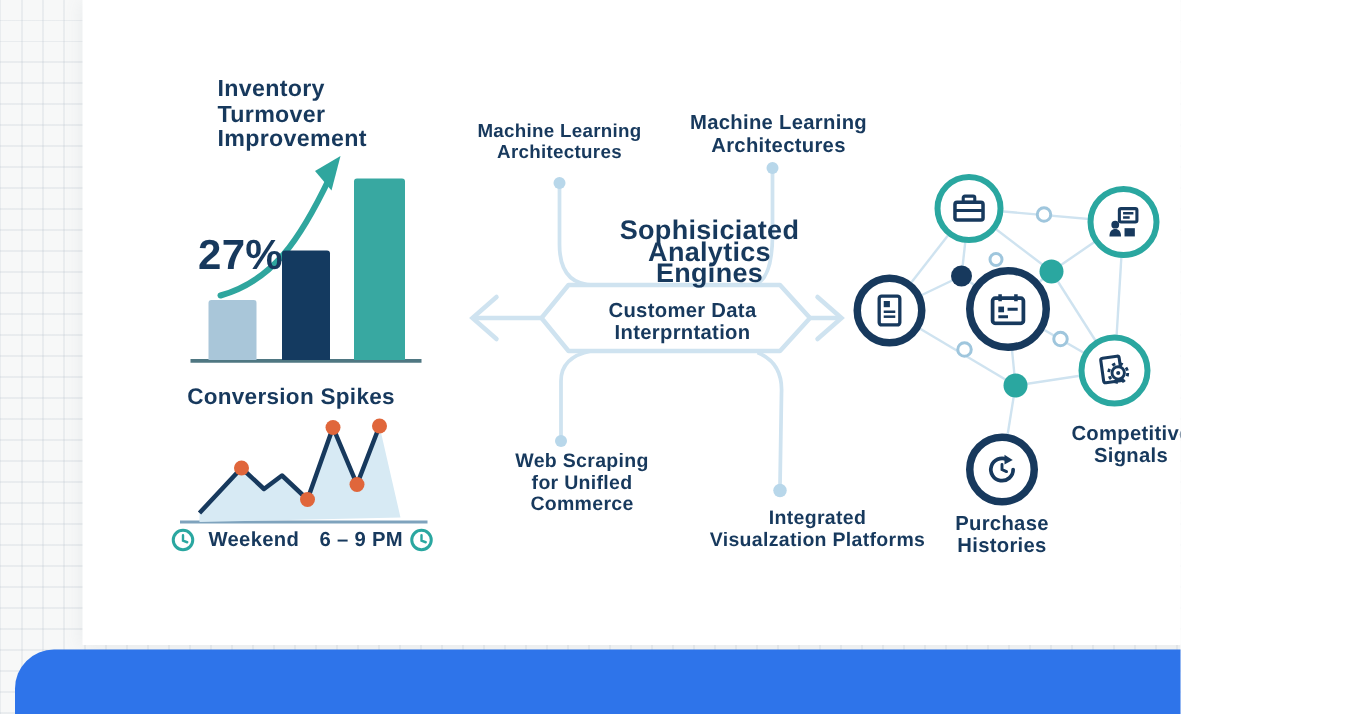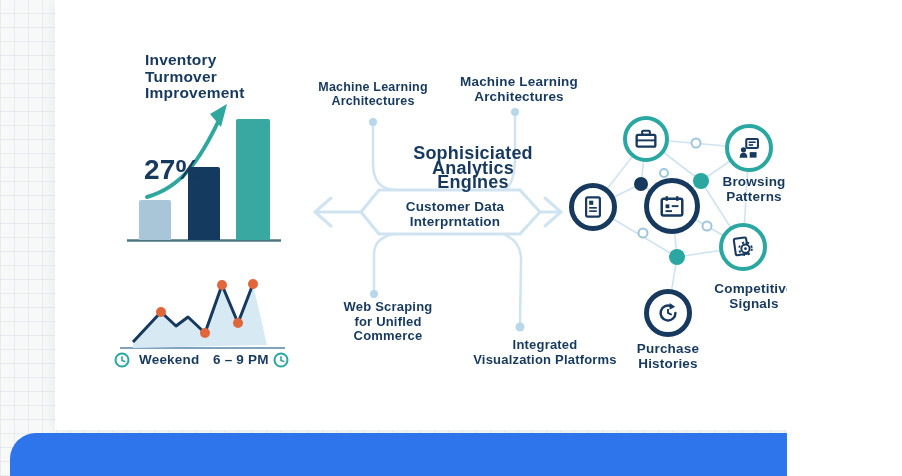--- a/index.html
+++ b/index.html
@@ -131,41 +131,40 @@
 
   <div id="bars">
     <div class="bar" style="left: 0px; width: 32px; height: 40px; background: rgb(169, 198, 217);"></div>
     <div class="bar" style="left: 49px; width: 32px; height: 73px; background: rgb(20, 58, 96);"></div>
     <div class="bar" style="left: 97px; width: 34px; height: 121px; background: rgb(56, 168, 161);"></div>
   </div>
 
   <div class="txt" style="left:145px;top:52px;font-size:15.5px;line-height:16.5px;">Inventory
 Turmover
 Improvement</div>
-  <div class="txt" style="left:132px;top:154px;font-size:28px;margin-left:12px;">27%</div>
+  <div class="txt" style="left:132px;top:154px;font-size:28px;">27%</div>
+  <div class="txt ctr" style="left:194px;top:256px;font-size:15px;">Conversion Spikes</div>
   <div class="txt" style="left:139px;top:352px;font-size:13.5px;">Weekend</div>
   <div class="txt" style="left:213px;top:352px;font-size:13.5px;">6 – 9 PM</div>
 
   <div class="txt ctr" style="left:373px;top:80px;font-size:12.5px;line-height:14px;">Machine Learning
 Architectures</div>
   <div class="txt ctr" style="left:519px;top:74px;font-size:13.5px;line-height:15px;">Machine Learning
 Architectures</div>
   <div class="txt ctr" style="left:473px;top:146px;font-size:18px;line-height:14.5px;">Sophisiciated
 Analytics
 Engines</div>
   <div class="txt ctr" style="left:455px;top:199px;font-size:13.5px;line-height:15px;">Customer Data
 Interprntation</div>
   <div class="txt ctr" style="left:374px;top:300px;font-size:13px;line-height:14.5px;margin-left:14px;">Web Scraping
 for Unifled
 Commerce</div>
   <div class="txt ctr" style="left:521px;top:338px;font-size:13px;line-height:14.5px;margin-left:24px;">Integrated
 Visualzation Platforms</div>
 
-  <div class="txt ctr" style="left:754px;top:174px;font-size:13.5px;line-height:15px;">Browsing
-Patterns</div>
   <div class="txt ctr" style="left:668px;top:341px;font-size:13.5px;line-height:15px;">Purchase
 Histories</div>
   <div class="txt ctr" style="left:754px;top:281px;font-size:13.5px;line-height:15px;">Competitive
 Signals</div>
 
   <div class="node teal" style="left:623px;top:116px;width:46px;height:46px;">
     <svg width="22" height="20" viewBox="0 0 16 14">
       <rect x="5.2" y="1" width="5.6" height="3" rx="0.8" fill="none" stroke="#17395d" stroke-width="1.5"></rect>
       <rect x="1.2" y="4" width="13.6" height="8.6" rx="1" fill="none" stroke="#17395d" stroke-width="1.7"></rect>
       <line x1="1.2" y1="8" x2="14.8" y2="8" stroke="#17395d" stroke-width="1.4"></line>

